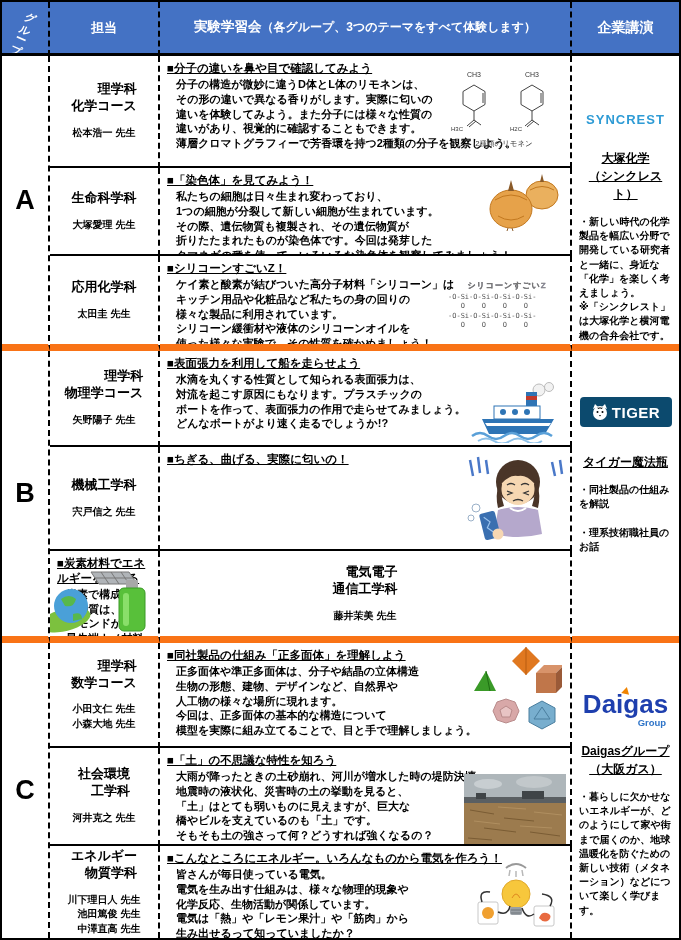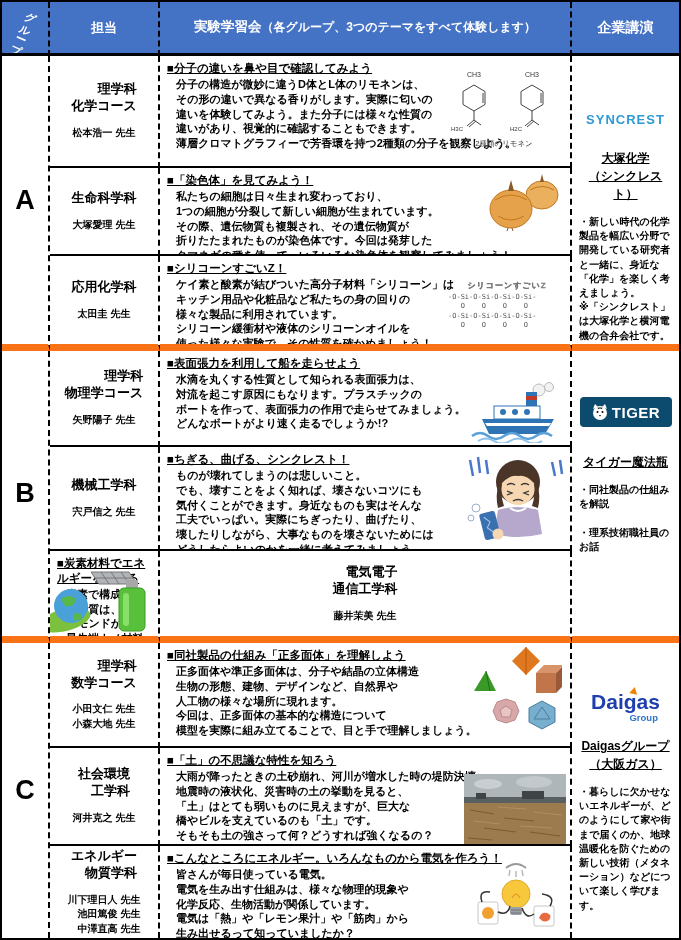--- a/index.html
+++ b/index.html
@@ -45,21 +45,21 @@
            line-height:1.5;white-space:pre-line;}
   .co-desc{font-size:10px;font-weight:bold;line-height:1.42;white-space:pre-line;width:100%;
            padding:0 2px;text-align:left;}
   
   .logo-otsuka{margin-top:26px;}
   .logo-syncrest{margin:24px 0 22px 0;font-size:13px;font-weight:bold;color:#2e9bd5;letter-spacing:1px;}
   .logo-tiger{margin:40px 0 26px 0;width:92px;height:30px;background:#0c4a6e;border-radius:4px;
               display:flex;align-items:center;justify-content:center;gap:3px;}
   .logo-tiger .ttext{color:#fff;font-size:15px;font-weight:bold;letter-spacing:.5px;}
   .logo-daigas{margin:42px 0 14px 0;position:relative;display:flex;flex-direction:column;align-items:center;}
-  .daigas-word{font-size:21px;font-weight:bold;color:#1e3fae;line-height:1;}
+  .daigas-word{font-size:26px;font-weight:bold;color:#1e3fae;line-height:1;}
   .daigas-accent{position:absolute;left:39px;top:-4px;width:0;height:0;
                  border-left:4px solid transparent;border-right:4px solid transparent;
                  border-bottom:7px solid #f08300;transform:rotate(14deg);}
   .daigas-group{font-size:9.5px;font-weight:bold;color:#2e74c8;align-self:flex-end;margin-right:2px;}
   .gapA{margin-bottom:12px;}
   
   .sil-cap{font-size:8px;font-weight:bold;color:#8a8aa0;letter-spacing:1px;text-align:center;
            -webkit-text-stroke:.3px #777;}
   .lattice{font-family:"DejaVu Sans Mono",monospace;font-size:7px;line-height:1.35;color:#555;
            white-space:pre;margin:2px 0 0 0;}
@@ -232,27 +232,21 @@
 
 ・理系技術職社員の
 お話</div>
     </div>
 
     <div class="cell dept v-dash row-sep">
       <div class="dept-name">機械工学科</div>
       <div class="teachers">宍戸信之 先生</div>
     </div>
     <div class="cell main v-dash row-sep">
-      <div class="exp-title">■ちぎる、曲げる、シンクレスト！</div>
-      <div class="exp-body">ものが壊れてしまうのは悲しいこと。
-でも、壊すことをよく知れば、壊さないコツにも
-気付くことができます。身近なものも実はそんな
-工夫でいっぱい。実際にちぎったり、曲げたり、
-壊したりしながら、大事なものを壊さないためには
-どうしたらよいのかを一緒に考えてみましょう。</div>
+      <div class="exp-title">■ちぎる、曲げる、実際に匂いの！</div>
       <svg class="ill" style="right:2px;top:3px;" width="108" height="96" viewBox="0 0 108 96">
         <g stroke="#4a78c8" stroke-width="2.5">
           <line x1="10" y1="10" x2="13" y2="26"></line>
             <line x1="18" y1="7" x2="20" y2="23"></line>
             <line x1="26" y1="10" x2="28" y2="24"></line>
           <line x1="92" y1="12" x2="95" y2="26"></line>
             <line x1="100" y1="10" x2="102" y2="24"></line>
         </g>
         <circle cx="58" cy="32" r="22" fill="#4a3528"></circle>
         <circle cx="58" cy="38" r="17" fill="#f6d7b2"></circle>

